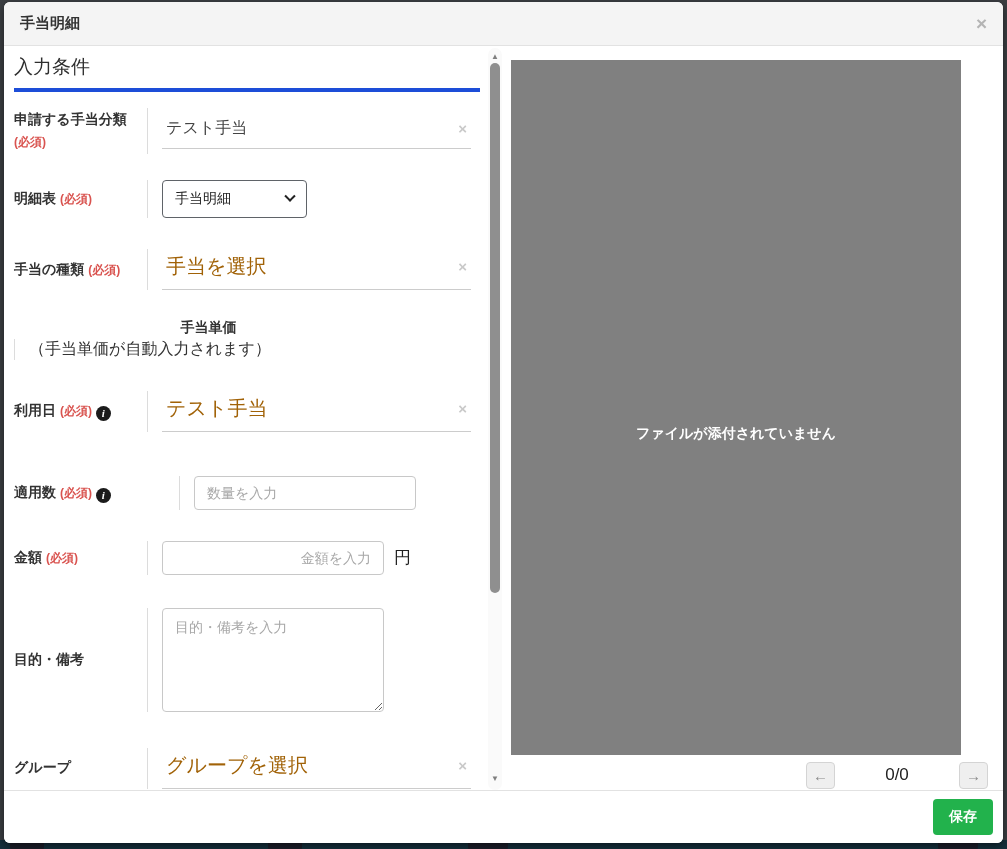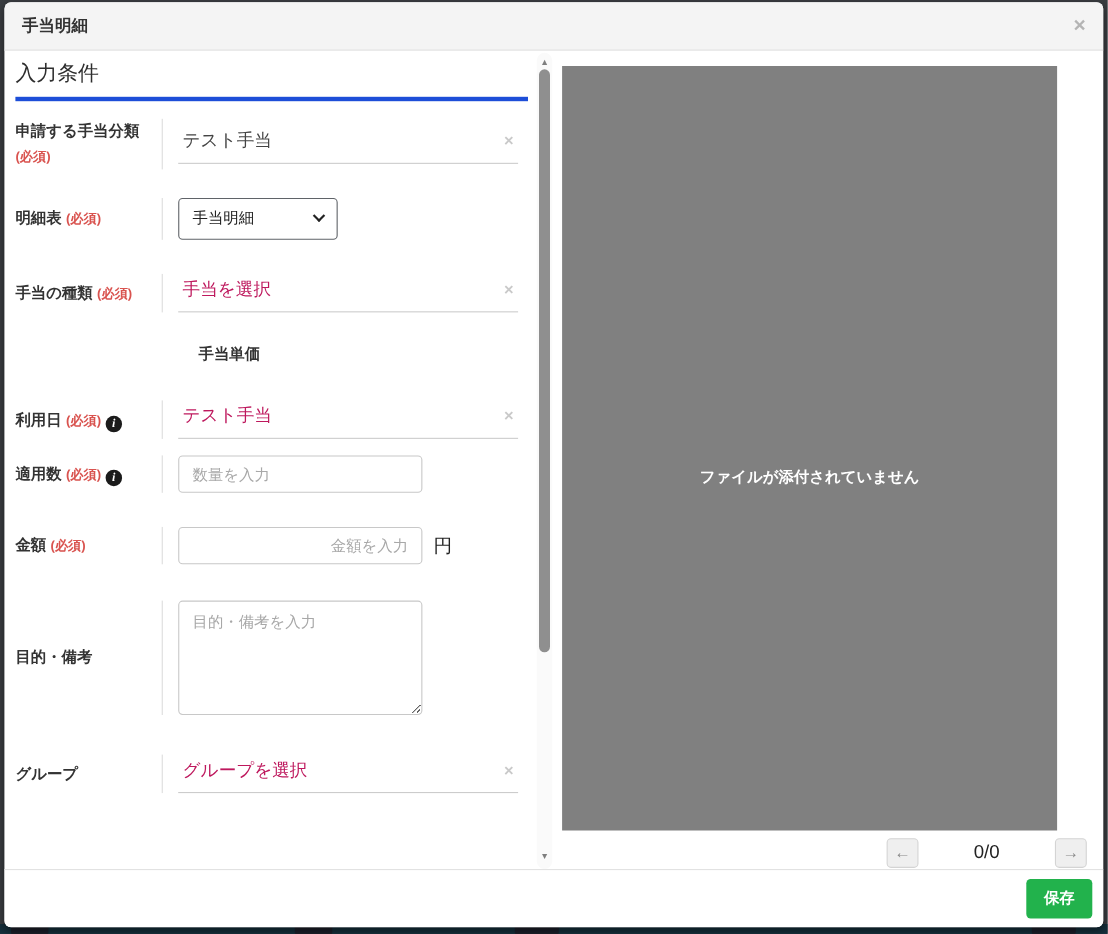--- a/index.html
+++ b/index.html
@@ -62,21 +62,21 @@
     flex:1; align-self:stretch; border-left:1px solid #dcdcdc;
     padding-left:14px; display:flex; align-items:center;
   }
   
   .uline {
     flex:1; display:flex; align-items:center;
     border-bottom:1px solid #ccc; padding:4px 4px 9px 4px; margin-right:9px;
     cursor:text;
   }
   .uline .val { font-size:16px; color:#444; }
-  .uline .ph  { font-size:16px; color:#be185d; }
+  .uline .ph  { font-size:20px; color:#a16207; }
   .clear-x {
     margin-left:auto; font-size:15px; font-weight:bold; color:#c9c9c9;
     cursor:pointer; line-height:1;
   }
   
   .sel {
     width:145px; height:38px; border:1px solid #5f6368; border-radius:4px;
     display:flex; align-items:center; padding:0 12px; background:#fff; cursor:pointer;
   }
   .sel .val { font-size:14px; color:#222; }
@@ -145,21 +145,21 @@
     font-size:14px; font-weight:bold; color:#fff; cursor:pointer;
     font-family:Liberation Sans, sans-serif;
   }
 
   
   .mt-r1 { margin-top:16px; min-height:46px; }
   .mt-r2 { margin-top:26px; }
   .mt-r3 { margin-top:31px; }
   .mt-r4 { margin-top:27px; min-height:22px;flex-direction:column; }
   .mt-r5 { margin-top:31px; }
-  .mt-r6 { margin-top:15px; }
+  .mt-r6 { margin-top:44px;gap:32px; }
   .mt-r7 { margin-top:31px; }
   .mt-r8 { margin-top:33px; }
   .mt-r9 { margin-top:36px; }
 </style>
 </head>
 <body>
 
 <div class="backdrop-strip">
   <span class="blob" style="left:10px;  width:34px;"></span>
   <span class="blob" style="left:268px; width:34px;"></span>
@@ -215,20 +215,23 @@
       <div class="ctrl">
         <div class="uline">
           <span class="ph">手当を選択</span>
           <span class="clear-x">×</span>
         </div>
       </div>
     </div>
 
     <div class="frow mt-r4">
       <div class="lbl">手当単価</div>
+      <div class="ctrl">
+        <span class="note-text">（手当単価が自動入力されます）</span>
+      </div>
     </div>
 
     <div class="frow mt-r5">
       <div class="lbl">
         <span>利用日</span>
         <span class="req" style="color: rgb(217, 83, 79);">(必須)</span>
         <span class="info-icon">i</span>
       </div>
       <div class="ctrl">
         <div class="uline">

